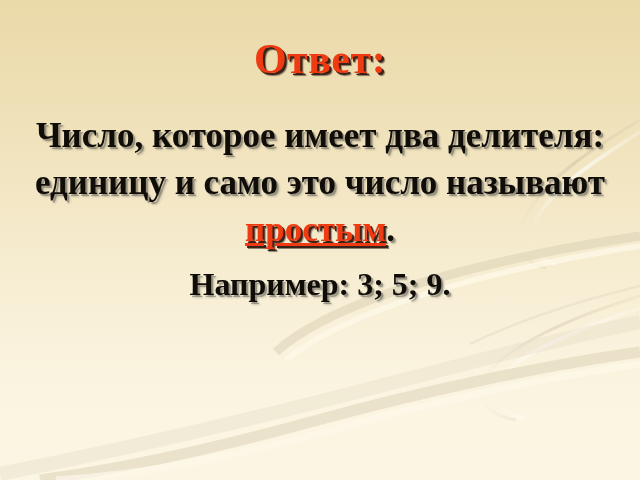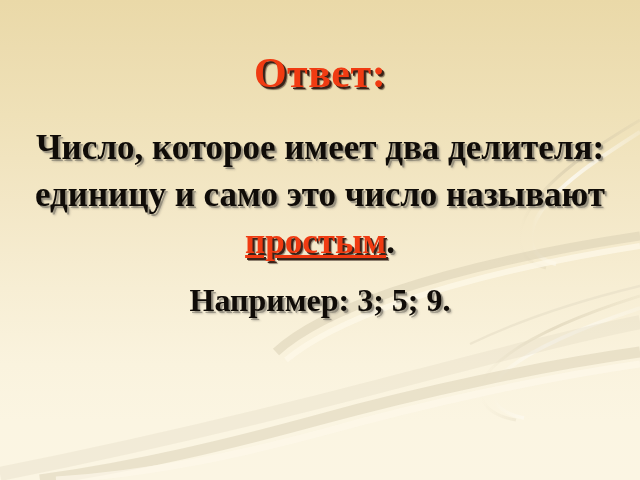--- a/index.html
+++ b/index.html
@@ -44,21 +44,21 @@
   
   .content {
     position: absolute;
     inset: 0;
     display: flex;
     flex-direction: column;
     align-items: center;
   }
 
   .slide-title {
-    margin: 14px;
+    margin: 0;
     padding: 0;
     font-size: 42px;
     font-weight: bold;
     line-height: 1;
     letter-spacing: 0.5px;
     color: #f03b12;
     text-shadow: 2px 2px 0 #3a2218, 3px 3px 1px rgba(40,24,16,0.55);
     position: absolute;
     top: 38px;
     left: 0;
@@ -74,21 +74,21 @@
     right: 18px;
     text-align: center;
     color: #100c08;
     font-weight: bold;
     font-size: 35px;
     line-height: 47px;
     text-shadow: 2px 2px 0 rgba(110,105,95,0.55), 3px 3px 2px rgba(120,115,105,0.35);
   }
 
   .para {
-    margin: 12px;
+    margin: 0;
     padding: 0;
   }
 
   .para-lead {
     font-size: 35px;
     line-height: 47px;
   }
 
   .para-example {
     font-size: 32px;

